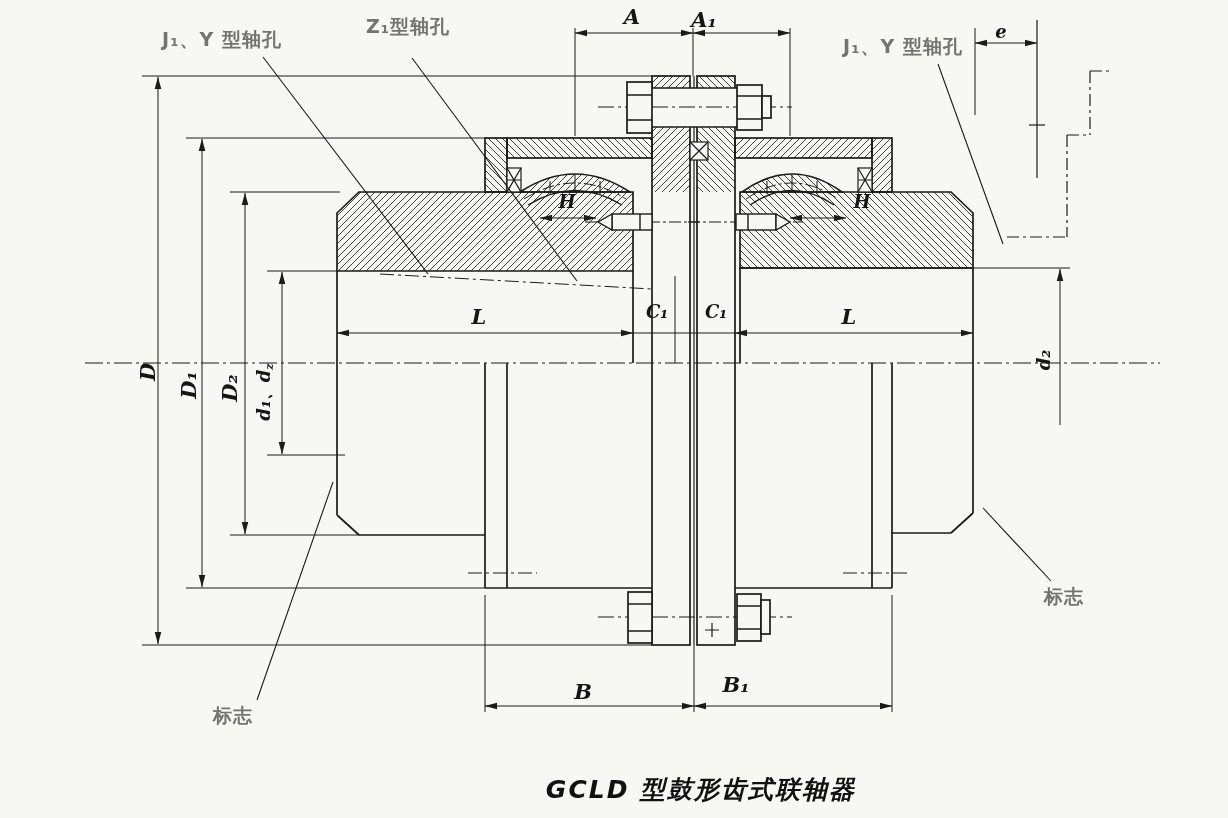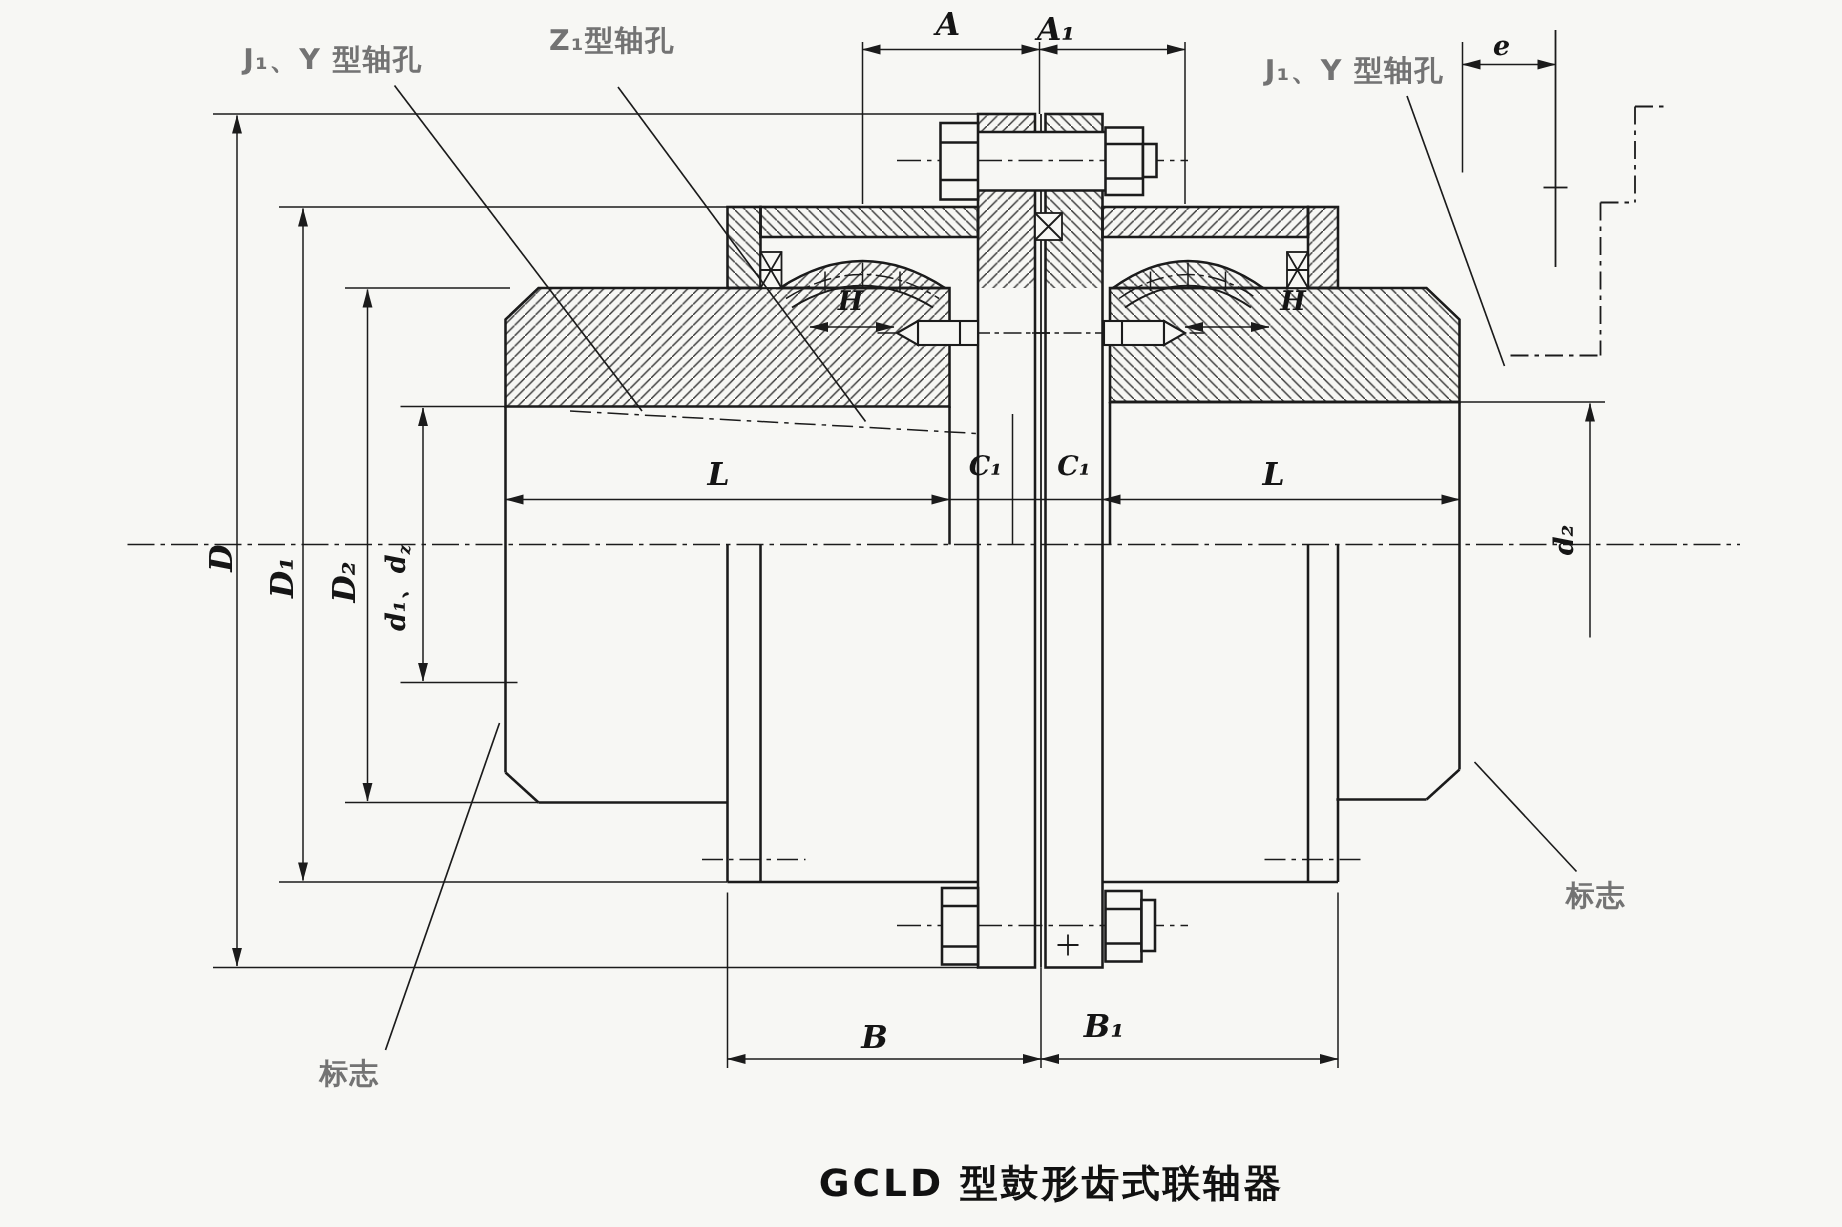--- a/index.html
+++ b/index.html
@@ -7,21 +7,21 @@
          font-family:"DejaVu Sans",sans-serif;color:#1b1b1b;}
   #stage svg{position:absolute;left:0;top:0;}
   .lbl{position:absolute;transform:translate(-50%,-50%);font-weight:bold;font-size:19px;
        letter-spacing:1px;white-space:nowrap;color:#737373;}
   .dim{position:absolute;transform:translate(-50%,-50%);font-family:"DejaVu Serif",serif;
        font-style:italic;font-weight:bold;font-size:21px;white-space:nowrap;color:#151515;}
   .dim.small{font-size:18px;}
   .rot{transform:translate(-50%,-50%) rotate(-90deg);}
   .sub{font-size:0.62em;vertical-align:-0.28em;font-style:italic;}
   .caption{position:absolute;transform:translate(-50%,-50%);font-weight:bold;font-size:25px;
-           letter-spacing:2px;white-space:nowrap;color:#111;}
+           letter-spacing:2px;white-space:nowrap;color:#111;font-style:italic;}
 </style>
 </head>
 <body>
 
 <div id="stage">
 
 <svg width="1228" height="818" viewBox="0 0 1228 818">
   <defs>
     <marker id="ar" viewBox="0 0 12 8" refX="11.5" refY="4" markerWidth="13" markerHeight="8.5" orient="auto-start-reverse">
       <path d="M11.8,4 L0.2,0.9 L0.2,7.1 Z" fill="#1b1b1b"></path>

